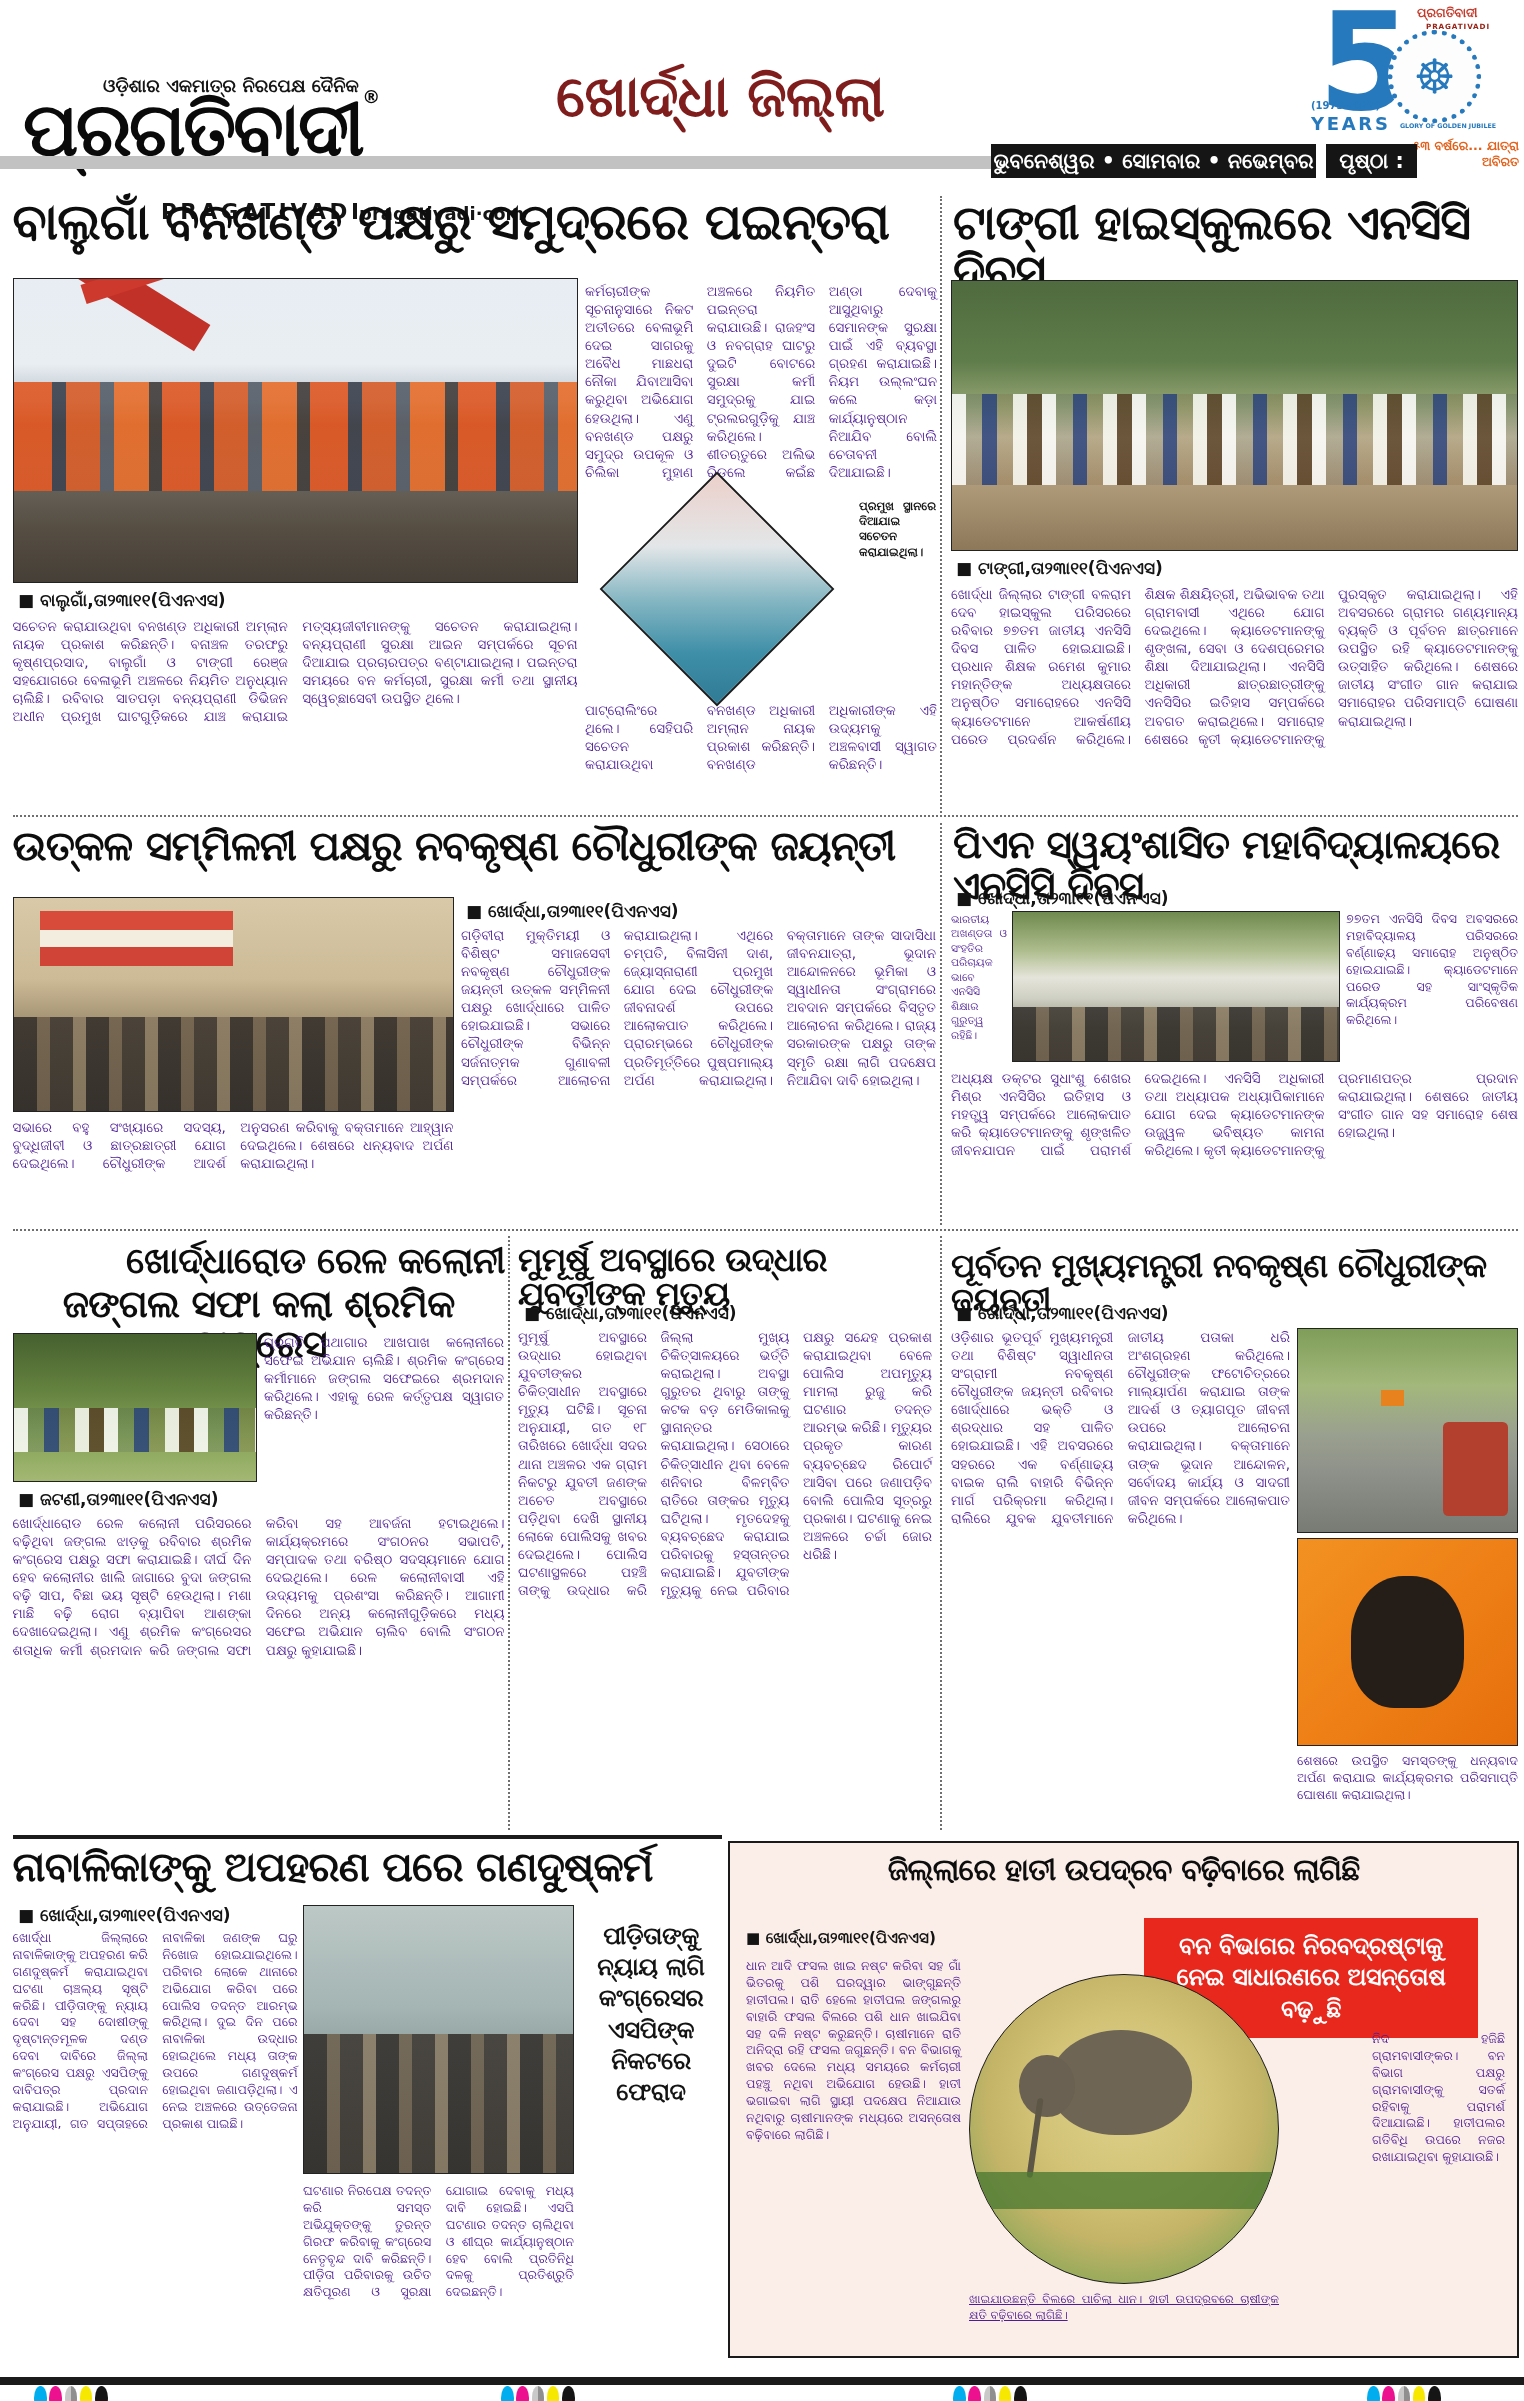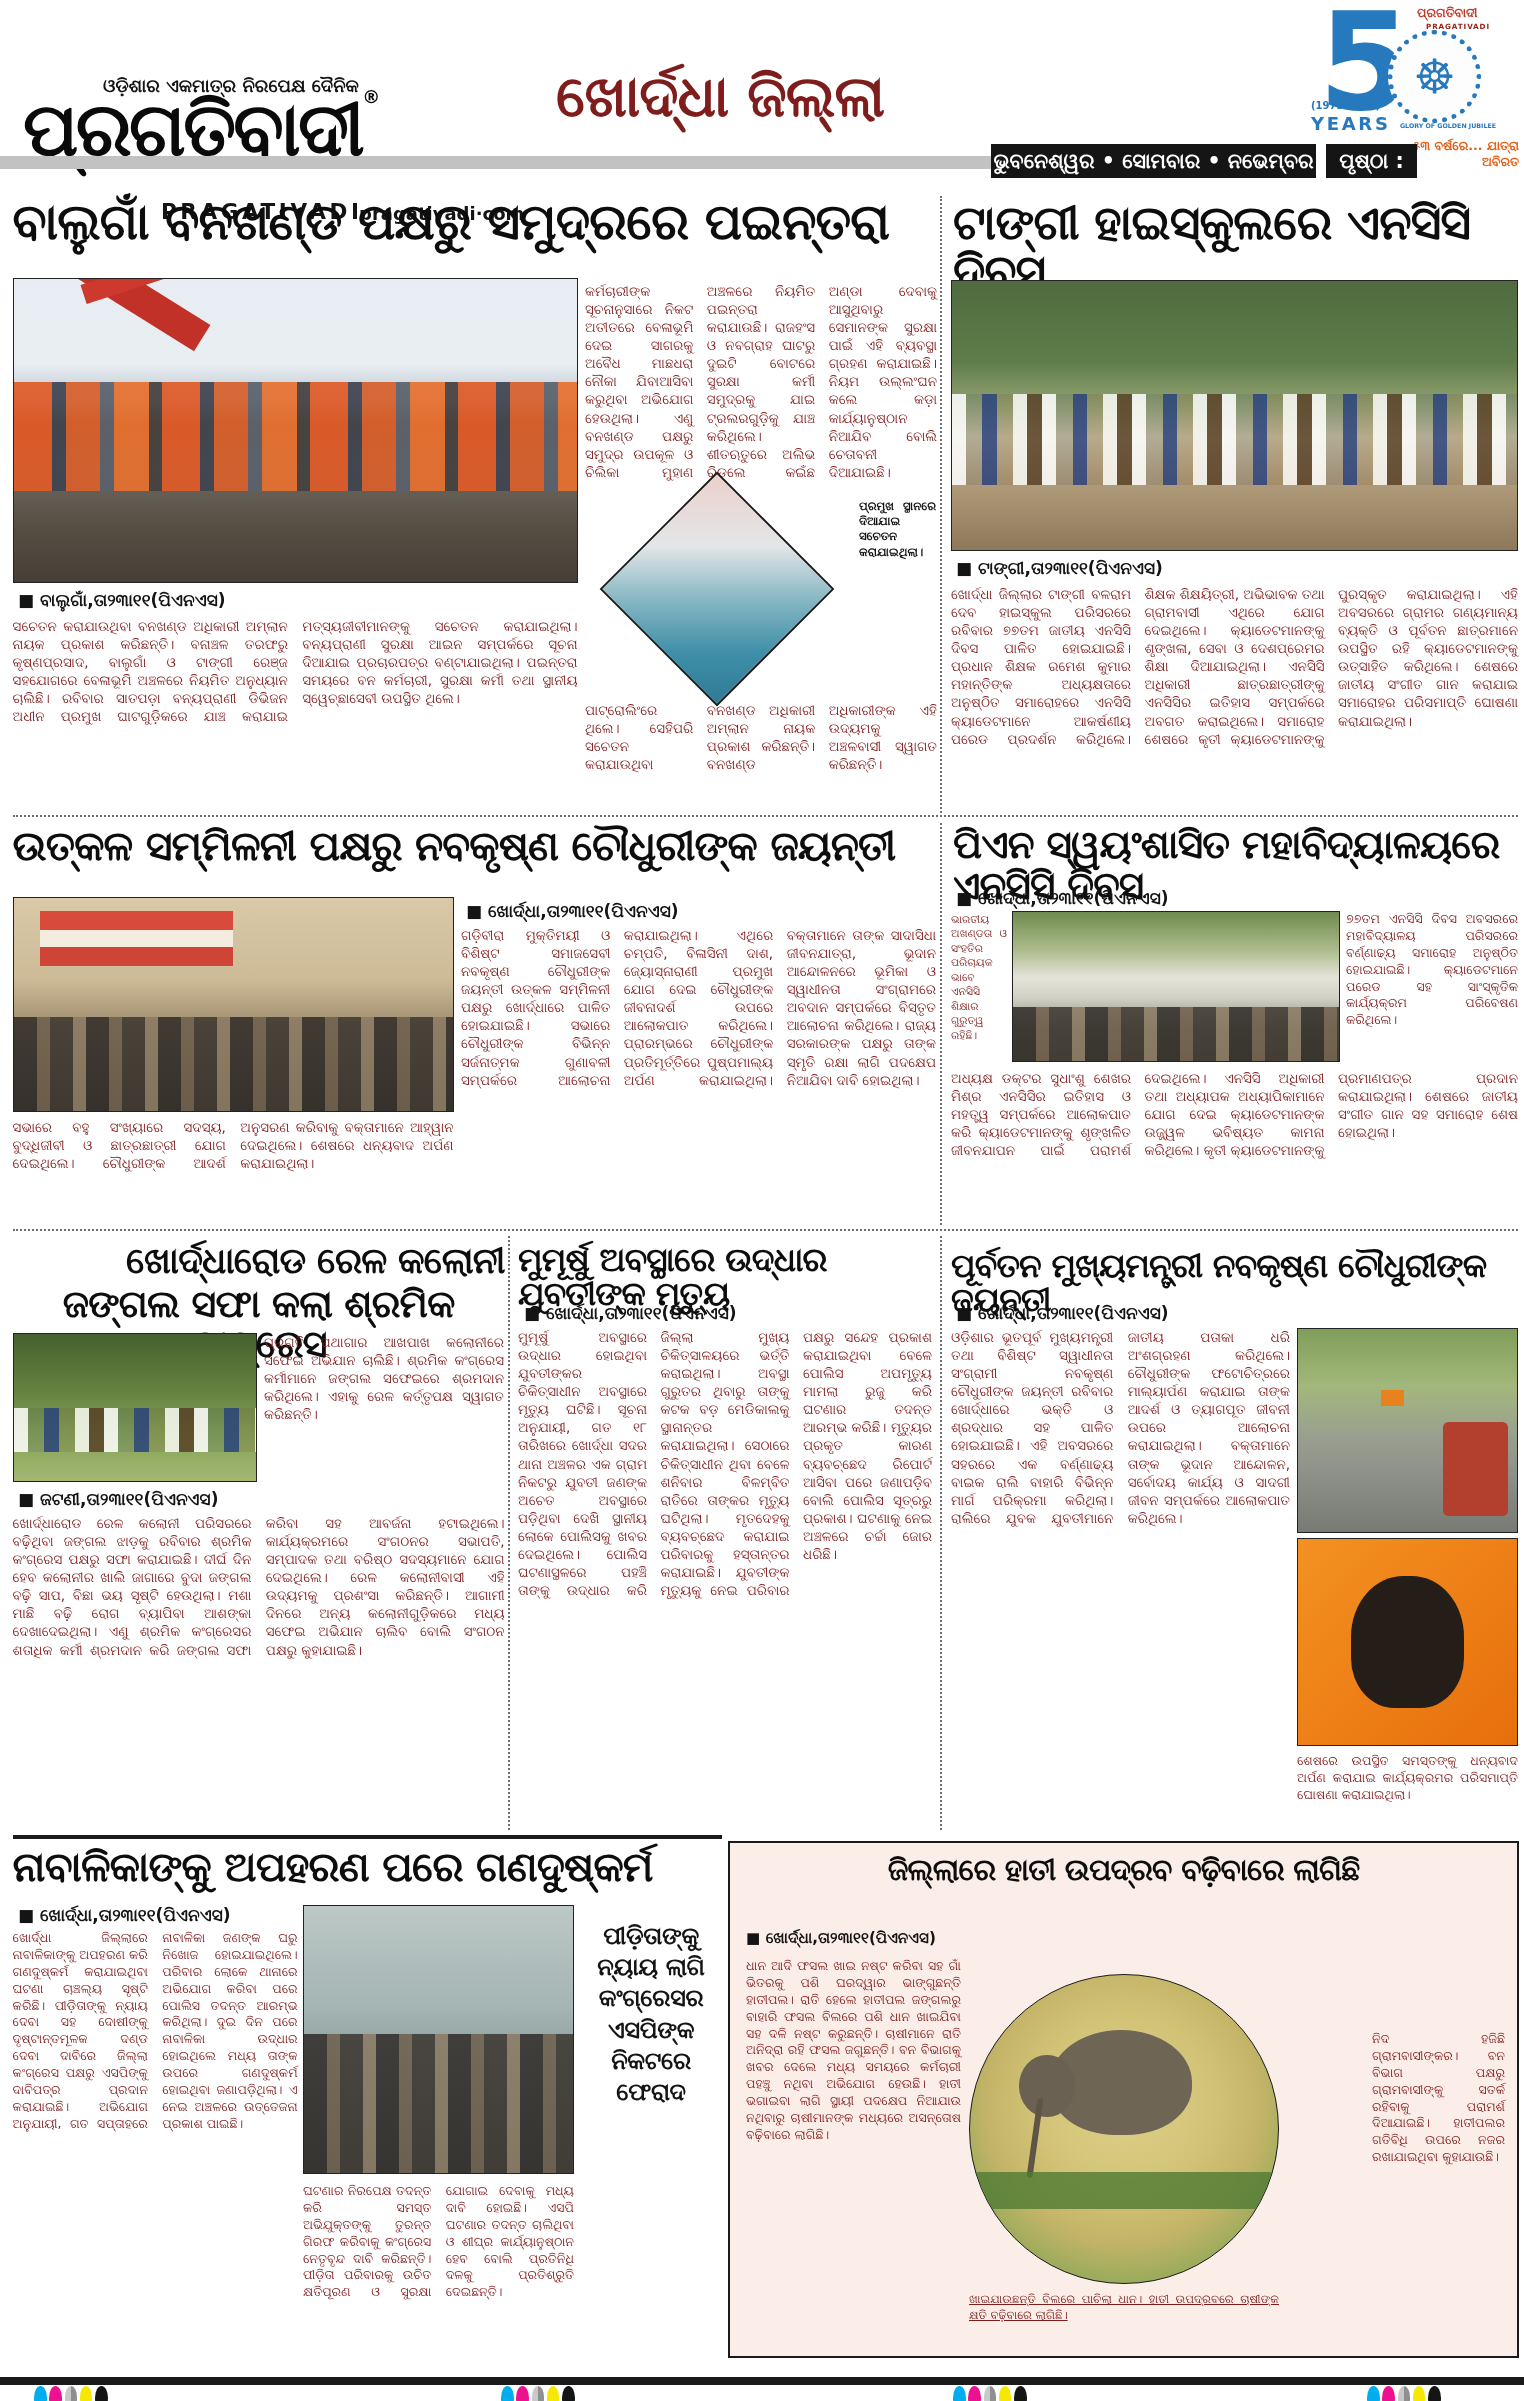--- a/index.html
+++ b/index.html
@@ -5,21 +5,21 @@
   * { margin:0; padding:0; box-sizing:border-box; }
   html,body { background:#777; }
   .page {
     position:relative; width:1525px; height:2401px; margin:0 auto;
     background:#ffffff; overflow:hidden;
     font-family:"DejaVu Sans","Liberation Sans",sans-serif; color:#141414;
   }
   .abs { position:absolute; }
   .headline { font-weight:800; line-height:1.04; letter-spacing:-0.9px; color:#0d0d0d; }
   .byline  { font-weight:700; font-size:17px; }
-  .body-text { font-size:13.5px; line-height:1.34; text-align:justify; color:#7f1d1d; }
+  .body-text { font-size:13.5px; line-height:1.34; text-align:justify; color:#4c1d95; }
   .cols2 { columns:2; column-gap:14.4px; }
   .cols3 { columns:3; column-gap:13.5px; }
   .vdiv { border-left:2.7px dotted #6f6f6f; width:0; }
   .hdiv { border-top:2.7px dotted #6f6f6f; height:0; }
   .photo { position:absolute; overflow:hidden; background:#cfcfcf; }
   .photo .band { position:absolute; left:0; right:0; }
   
   .ph-boat   { background:linear-gradient(180deg,#e7edf3 0%,#e9eef2 28%,#bcc6cf 40%,#85552e 48%,#6e6a63 62%,#564e43 82%,#463f37 100%); }
   .ph-vests  { top:34%; height:36%; background:repeating-linear-gradient(90deg,#e05a27 0 38px,#3e4450 38px 52px,#d85f2b 52px 86px,#59616c 86px 100px,#e8702f 100px 135px,#44403e 135px 148px); opacity:.92; }
   .ph-mast   { position:absolute; left:-27px; top:-18px; width:233px; height:30.5px; background:#c23127; transform:rotate(32deg); }
@@ -185,20 +185,21 @@
   <div class="abs body-text cols2" style="left:12.6px; top:1930px; width:285px; height:427px; font-size:12.6px;">ଖୋର୍ଦ୍ଧା ଜିଲ୍ଲାରେ ନାବାଳିକାଙ୍କୁ ଅପହରଣ କରି ଗଣଦୁଷ୍କର୍ମ କରାଯାଇଥିବା ଘଟଣା ଚାଞ୍ଚଲ୍ୟ ସୃଷ୍ଟି କରିଛି। ପୀଡ଼ିତାଙ୍କୁ ନ୍ୟାୟ ଦେବା ସହ ଦୋଷୀଙ୍କୁ ଦୃଷ୍ଟାନ୍ତମୂଳକ ଦଣ୍ଡ ଦେବା ଦାବିରେ ଜିଲ୍ଲା କଂଗ୍ରେସ ପକ୍ଷରୁ ଏସପିଙ୍କୁ ଦାବିପତ୍ର ପ୍ରଦାନ କରାଯାଇଛି। ଅଭିଯୋଗ ଅନୁଯାୟୀ, ଗତ ସପ୍ତାହରେ ନାବାଳିକା ଜଣଙ୍କ ଘରୁ ନିଖୋଜ ହୋଇଯାଇଥିଲେ। ପରିବାର ଲୋକେ ଥାନାରେ ଅଭିଯୋଗ କରିବା ପରେ ପୋଲିସ ତଦନ୍ତ ଆରମ୍ଭ କରିଥିଲା। ଦୁଇ ଦିନ ପରେ ନାବାଳିକା ଉଦ୍ଧାର ହୋଇଥିଲେ ମଧ୍ୟ ତାଙ୍କ ଉପରେ ଗଣଦୁଷ୍କର୍ମ ହୋଇଥିବା ଜଣାପଡ଼ିଥିଲା। ଏ ନେଇ ଅଞ୍ଚଳରେ ଉତ୍ତେଜନା ପ୍ରକାଶ ପାଇଛି।</div>
   <div class="photo ph-indoor" style="left:303px; top:1905px; width:271px; height:269px; border:0.9px solid #222;">
     <div class="band ph-heads" style="height:52%;"></div>
   </div>
   <div class="abs subhead" style="left:581px; top:1921px; width:140px;">ପୀଡ଼ିତାଙ୍କୁ ନ୍ୟାୟ ଲାଗି କଂଗ୍ରେସର ଏସପିଙ୍କ ନିକଟରେ ଫେରାଦ</div>
   <div class="abs body-text cols2" style="left:303px; top:2183px; width:271px; height:174px; font-size:12.6px;">ଘଟଣାର ନିରପେକ୍ଷ ତଦନ୍ତ କରି ସମସ୍ତ ଅଭିଯୁକ୍ତଙ୍କୁ ତୁରନ୍ତ ଗିରଫ କରିବାକୁ କଂଗ୍ରେସ ନେତୃବୃନ୍ଦ ଦାବି କରିଛନ୍ତି। ପୀଡ଼ିତା ପରିବାରକୁ ଉଚିତ କ୍ଷତିପୂରଣ ଓ ସୁରକ୍ଷା ଯୋଗାଇ ଦେବାକୁ ମଧ୍ୟ ଦାବି ହୋଇଛି। ଏସପି ଘଟଣାର ତଦନ୍ତ ଚାଲିଥିବା ଓ ଶୀଘ୍ର କାର୍ଯ୍ୟାନୁଷ୍ଠାନ ହେବ ବୋଲି ପ୍ରତିନିଧି ଦଳକୁ ପ୍ରତିଶ୍ରୁତି ଦେଇଛନ୍ତି।</div>
 
   <div class="abs" style="left:728px; top:1841px; width:791px; height:517px; background:#fbeee8; border:2.7px solid #1a1a1a;">
     <div class="headline" style="position:absolute; left:0; top:10.8px; width:100%; text-align:center; font-size:30px;">ଜିଲ୍ଲାରେ ହାତୀ ଉପଦ୍ରବ ବଢ଼ିବାରେ ଲାଗିଛି</div>
     <div class="byline" style="position:absolute; left:16px; top:86px; font-size:15.2px;">■ ଖୋର୍ଦ୍ଧା,ତା୨୩ା୧୧(ପିଏନଏସ)</div>
+    <div class="redbox" style="position:absolute; right:39px; top:75px; width:334px;">ବନ ବିଭାଗର ନିରବଦ୍ରଷ୍ଟାକୁ ନେଇ ସାଧାରଣରେ ଅସନ୍ତୋଷ ବଢ଼ୁଛି</div>
     <div class="body-text" style="position:absolute; left:16px; top:115px; width:215px; height:377px; font-size:12.6px;">ଧାନ ଆଦି ଫସଲ ଖାଇ ନଷ୍ଟ କରିବା ସହ ଗାଁ ଭିତରକୁ ପଶି ଘରଦ୍ୱାର ଭାଙ୍ଗୁଛନ୍ତି ହାତୀପଲ। ରାତି ହେଲେ ହାତୀପଲ ଜଙ୍ଗଲରୁ ବାହାରି ଫସଲ ବିଲରେ ପଶି ଧାନ ଖାଇଯିବା ସହ ଦଳି ନଷ୍ଟ କରୁଛନ୍ତି। ଚାଷୀମାନେ ରାତି ଅନିଦ୍ରା ରହି ଫସଲ ଜଗୁଛନ୍ତି। ବନ ବିଭାଗକୁ ଖବର ଦେଲେ ମଧ୍ୟ ସମୟରେ କର୍ମଚାରୀ ପହଞ୍ଚୁ ନଥିବା ଅଭିଯୋଗ ହେଉଛି। ହାତୀ ଭଗାଇବା ଲାଗି ସ୍ଥାୟୀ ପଦକ୍ଷେପ ନିଆଯାଉ ନଥିବାରୁ ଚାଷୀମାନଙ୍କ ମଧ୍ୟରେ ଅସନ୍ତୋଷ ବଢ଼ିବାରେ ଲାଗିଛି।</div>
     <div class="photo ph-grass" style="left:239px; top:131px; width:310px; height:310px; border-radius:50%; border:1.8px solid #1a1a1a;">
       <div class="eleph-body"></div>
       <div class="eleph-head"></div>
       <div class="eleph-trunk"></div>
       <div class="grass-band"></div>
     </div>
     <div class="body-text" style="position:absolute; left:642px; top:188px; width:133px; height:314px; font-size:12.6px;">ନିଦ ହଜିଛି ଗ୍ରାମବାସୀଙ୍କର। ବନ ବିଭାଗ ପକ୍ଷରୁ ଗ୍ରାମବାସୀଙ୍କୁ ସତର୍କ ରହିବାକୁ ପରାମର୍ଶ ଦିଆଯାଇଛି। ହାତୀପଲର ଗତିବିଧି ଉପରେ ନଜର ରଖାଯାଇଥିବା କୁହାଯାଉଛି।</div>
     <div class="body-text" style="position:absolute; left:239px; top:449px; width:310px; height:57px; font-size:11.7px;text-decoration:underline;">ଖାଇଯାଉଛନ୍ତି ବିଲରେ ପାଚିଲା ଧାନ। ହାତୀ ଉପଦ୍ରବରେ ଚାଷୀଙ୍କ କ୍ଷତି ବଢ଼ିବାରେ ଲାଗିଛି।</div>
   </div>

